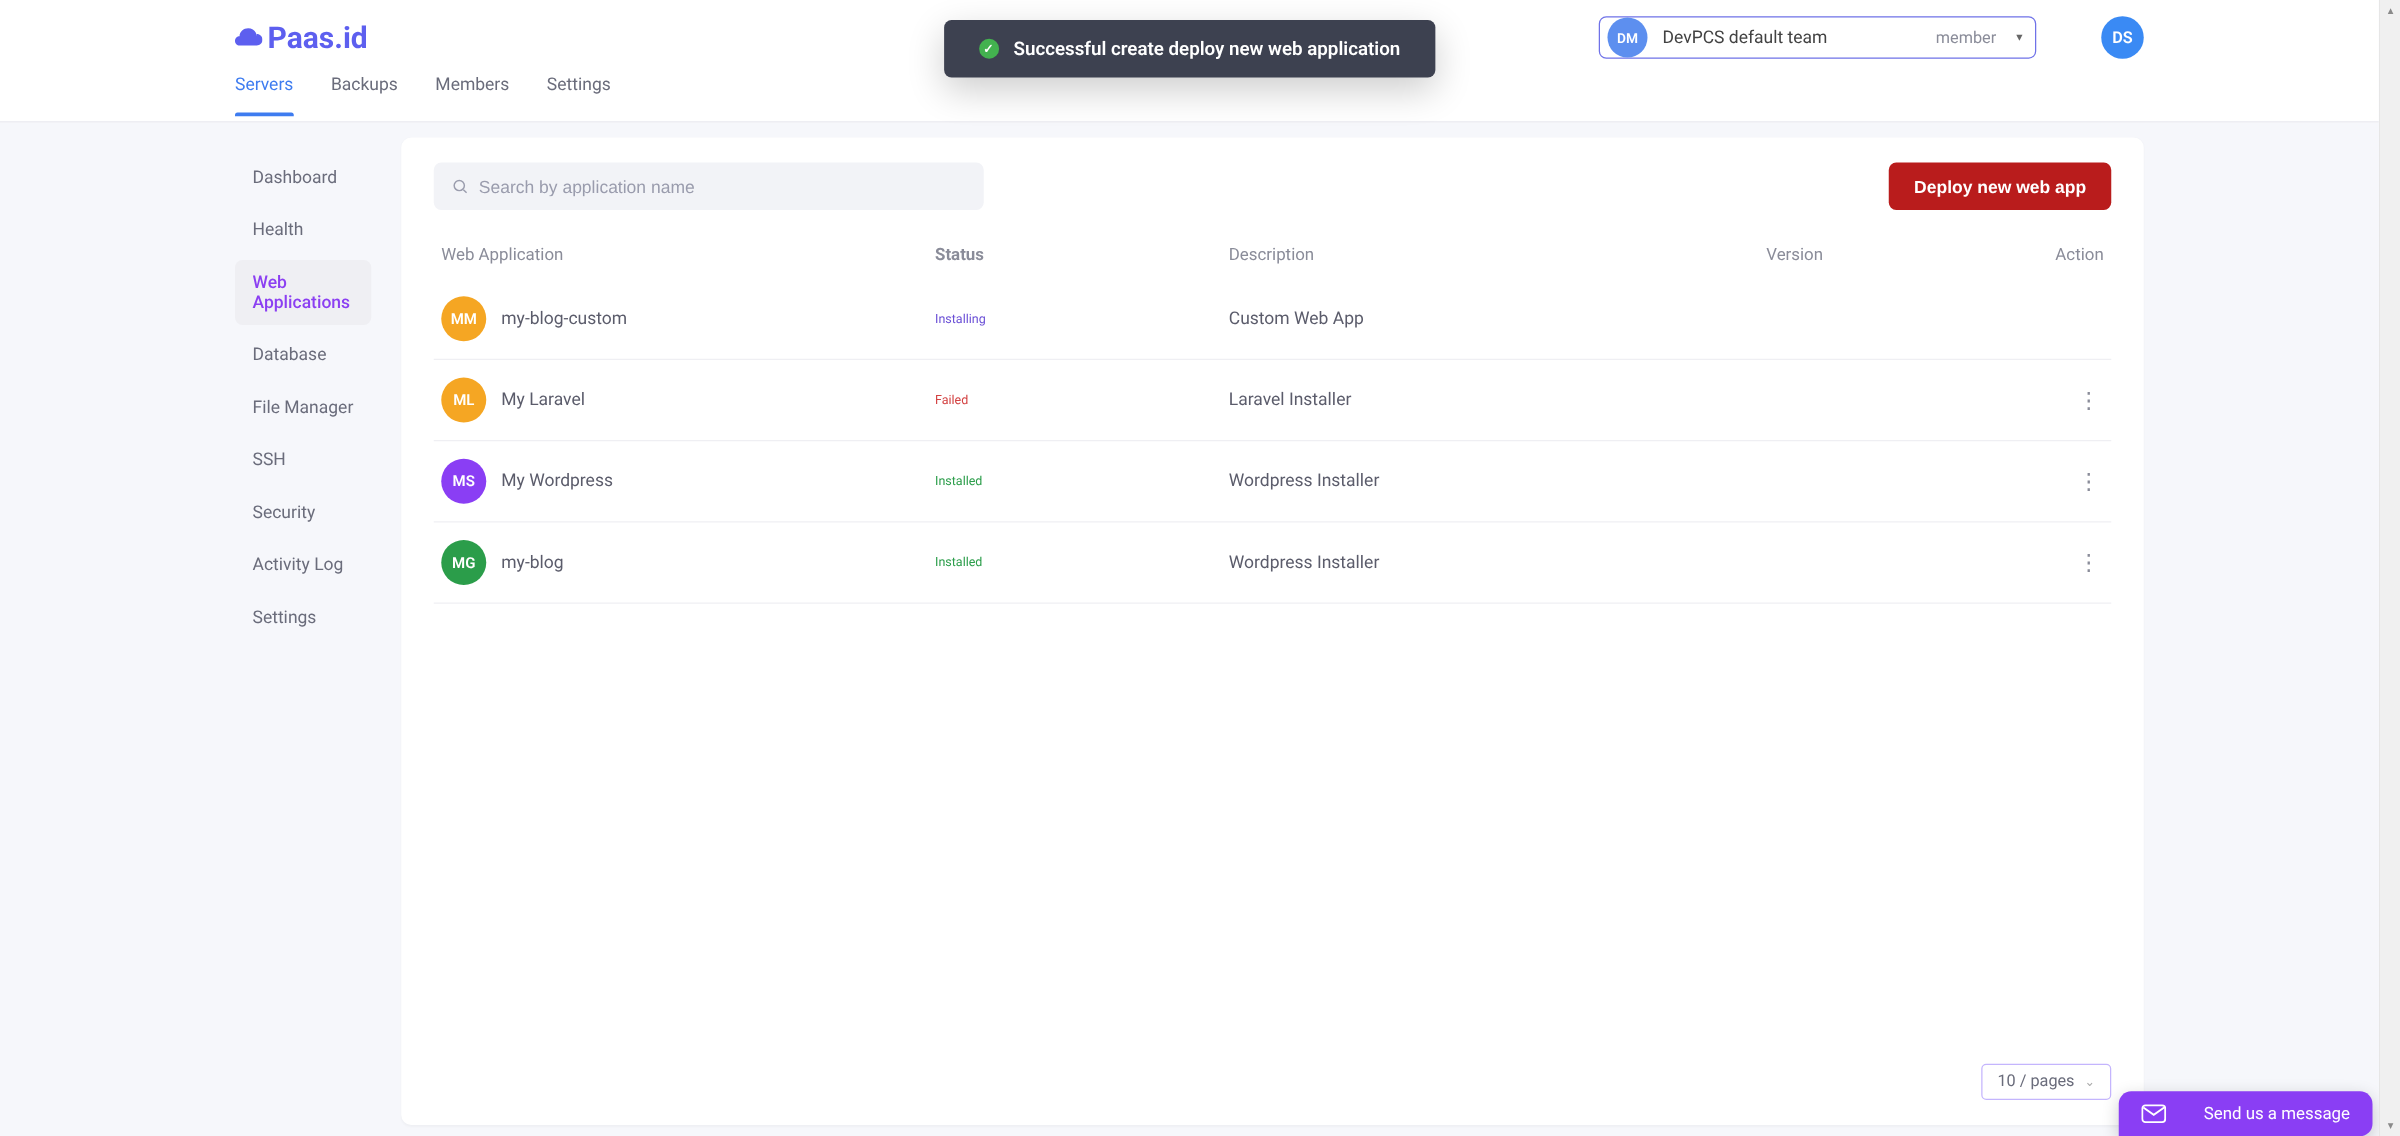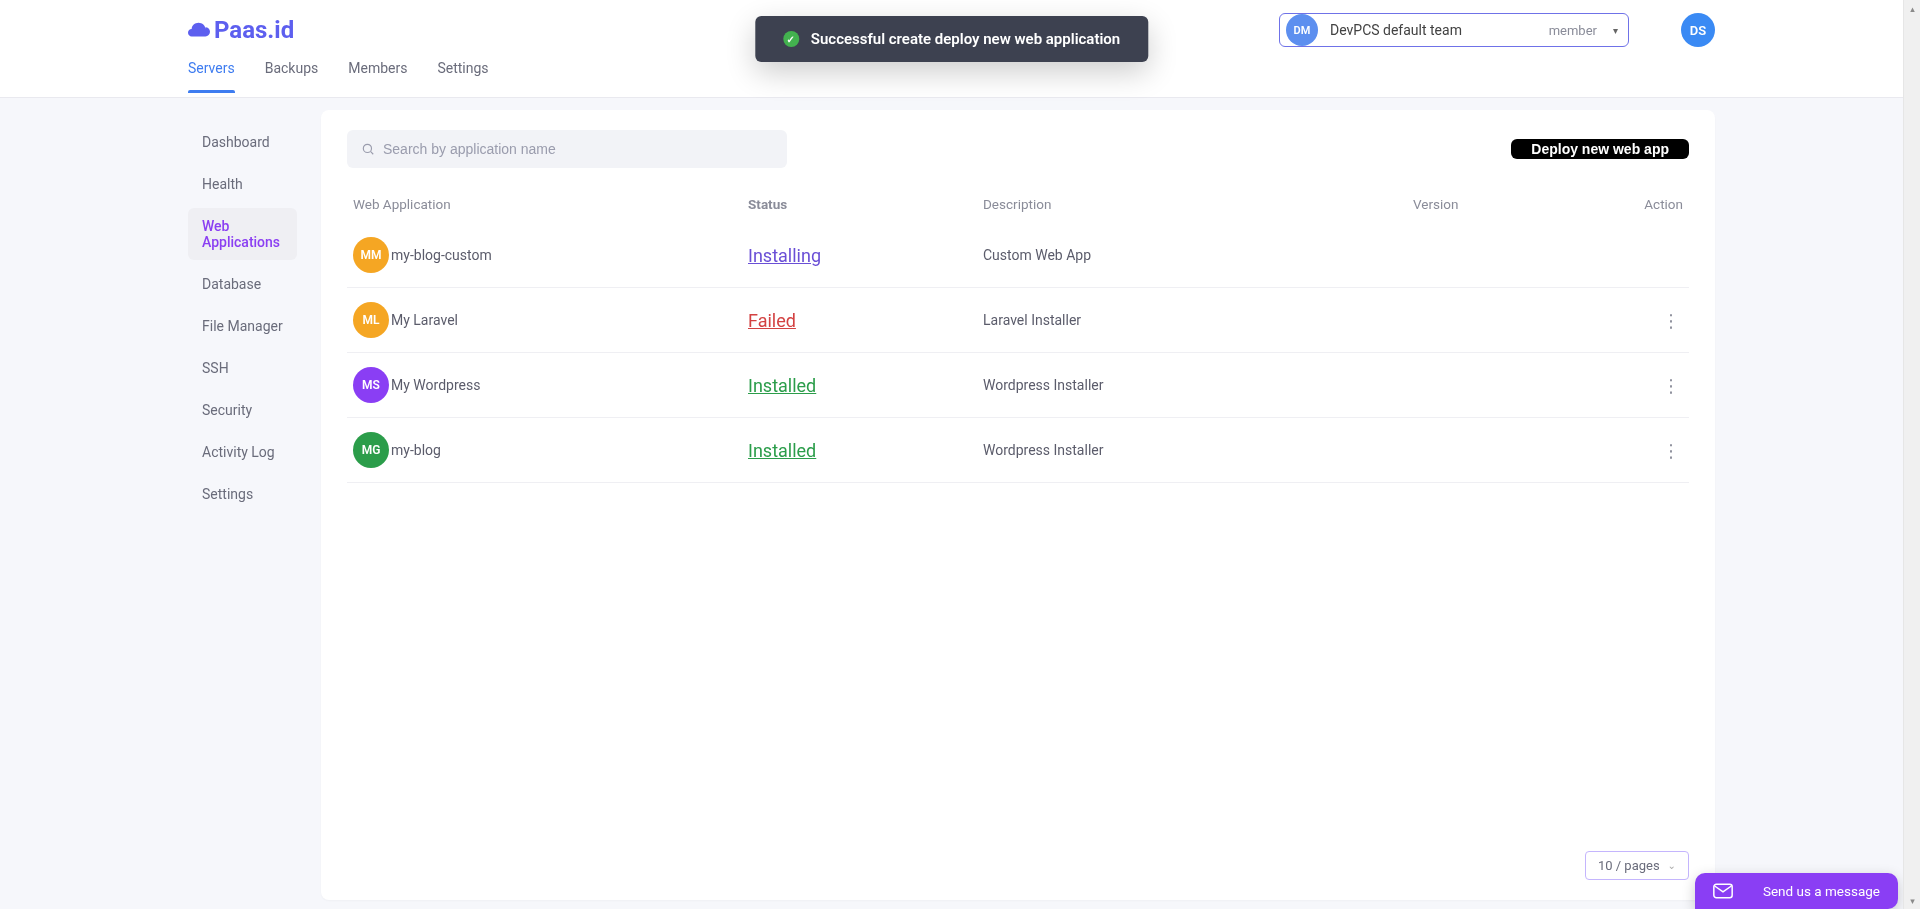--- a/index.html
+++ b/index.html
@@ -228,25 +228,25 @@
   border: none;
   background: transparent;
   outline: none;
   font-size: 14px;
   color: #555;
   flex: 1;
 }
 .search-wrap input::placeholder { color: #9a9cad; }
 .deploy-btn {
   margin-left: auto;
-  background: #000000;
+  background: #b91c1c;
   color: #fff;
   border: none;
   border-radius: 6px;
-  height: 20px;
+  height: 38px;
   padding: 0 20px;
   font-size: 14px;
   font-weight: 600;
   cursor: pointer;
   text-align: right;
 }
 
 
 .table {
   margin-top: 18px;
@@ -263,34 +263,34 @@
 .col-desc { width: 430px; }
 .col-version { width: 180px; }
 .col-action { width: 90px; text-align: right; }
 .table-row {
   display: flex;
   align-items: center;
   padding: 14px 6px;
   border-bottom: 1px solid #efeff3;
 }
 .table-row:first-of-type { border-top: 1px solid transparent; }
-.app-cell { display: flex; align-items: center; gap: 2px; width: 395px; }
+.app-cell { display: flex; align-items: center; gap: 12px; width: 395px; }
 .app-avatar {
   width: 36px;
   height: 36px;
   border-radius: 50%;
   display: flex;
   align-items: center;
   justify-content: center;
   color: #fff;
   font-size: 12px;
   font-weight: 600;
 }
 .app-name { color: #5b5c6b; font-size: 14px; }
-.status-cell { width: 235px; font-size: 18px; text-decoration: underline; }
+.status-cell { width: 235px; font-size: 10px; }
 .desc-cell { width: 430px; font-size: 14px; color: #5b5c6b; }
 .version-cell { width: 180px; }
 .action-cell {
   width: 90px;
   text-align: right;
   color: #8a8c99;
   font-size: 18px;
   cursor: pointer;
 }
 .more-icon {

